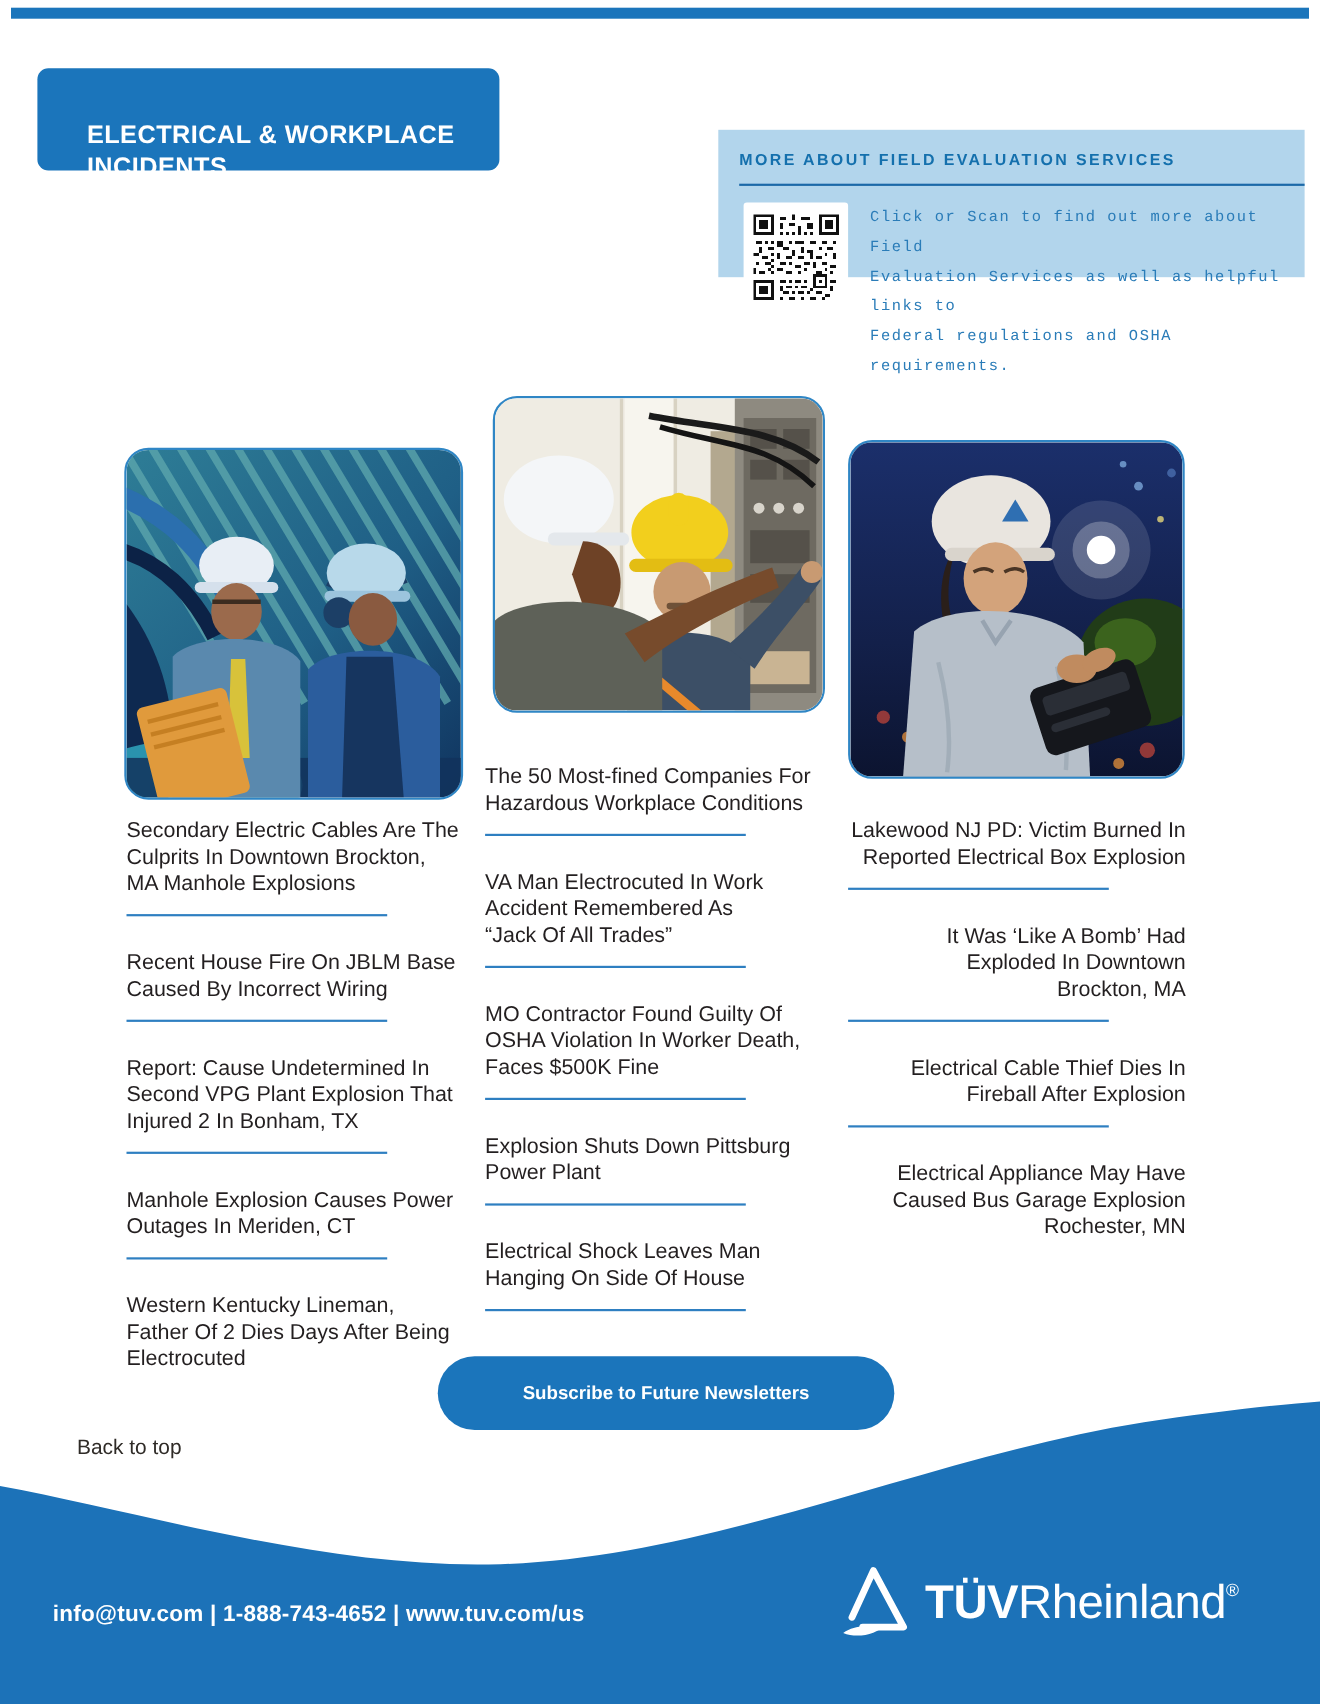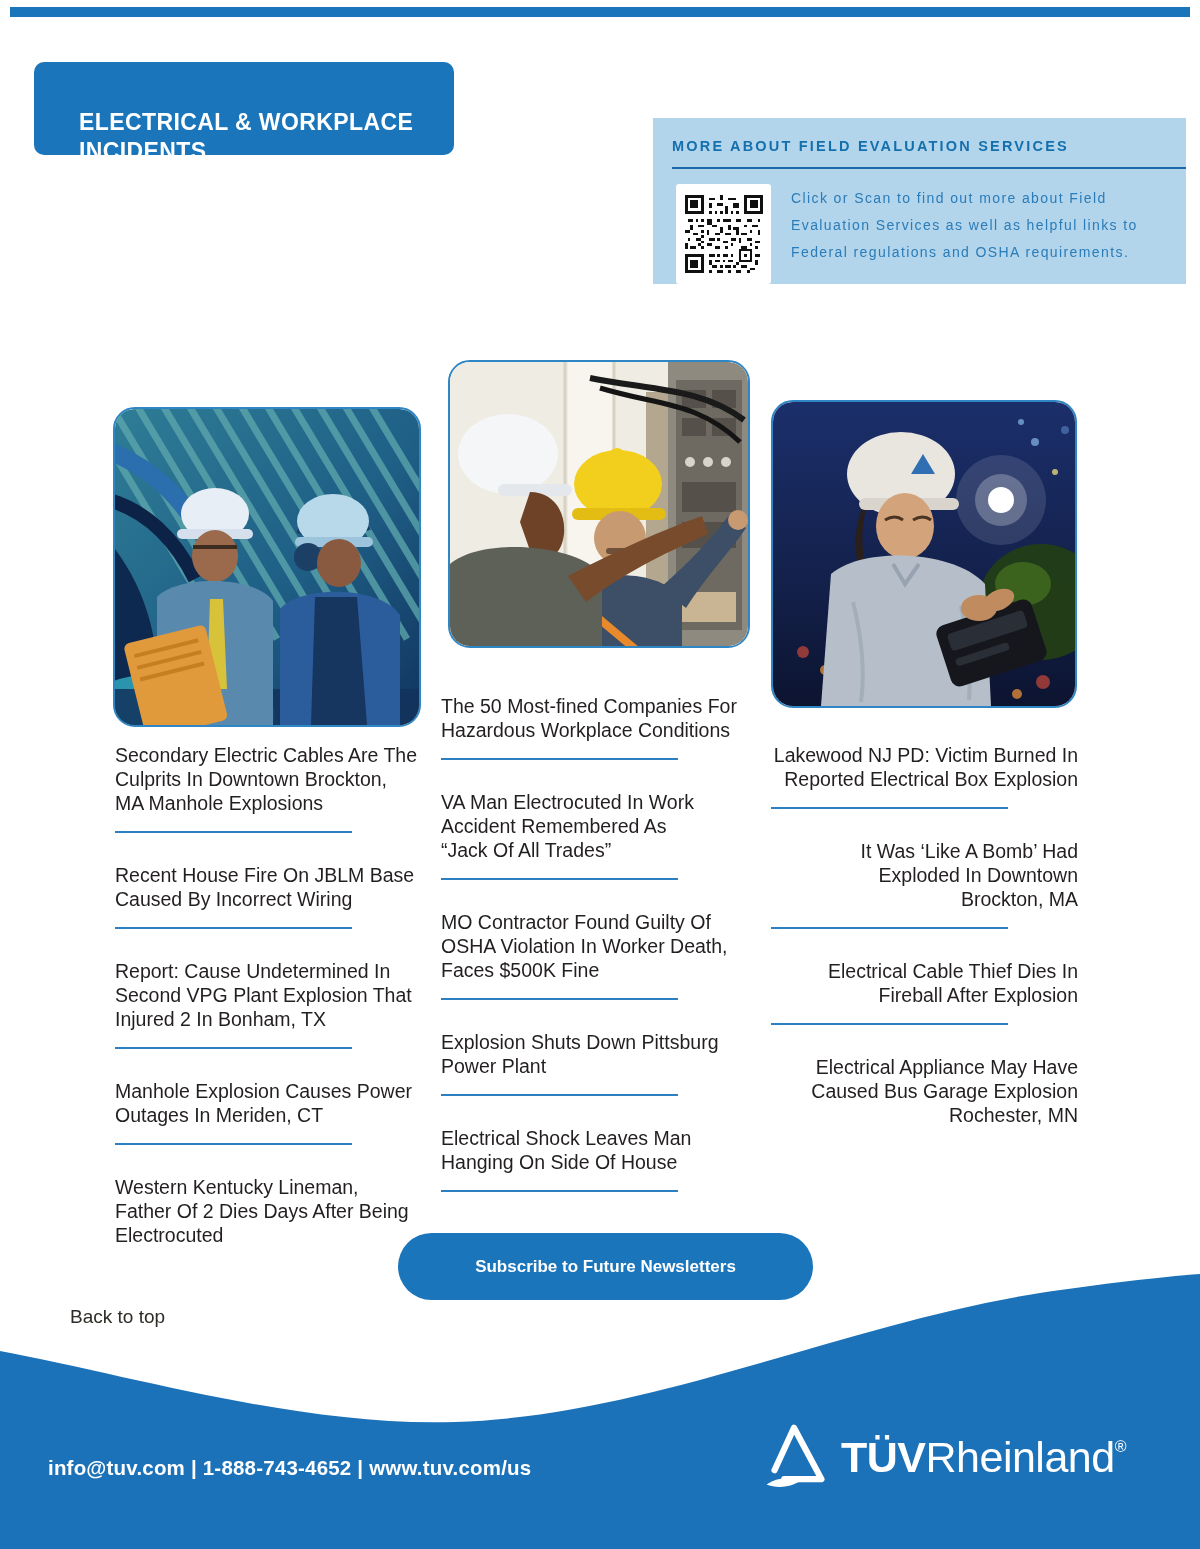--- a/index.html
+++ b/index.html
@@ -3,24 +3,24 @@
 <meta charset="utf-8">
 <style>
   html,body{margin:0;padding:0;background:#fff;}
   .page{position:relative;width:1200px;height:1549px;background:#fff;overflow:hidden;
         font-family:"Liberation Sans",sans-serif;}
   .topbar{position:absolute;left:10px;top:7px;width:1180px;height:10px;background:#1b75bb;}
   .titlebox{position:absolute;left:10px;top:62px;width:420px;height:93px;background:#1b75bb;
         border-radius:10px;box-sizing:border-box;padding:17px 14px 0 45px;color:#fff;
         font-weight:bold;font-size:23px;line-height:29px;letter-spacing:.4px;white-space:pre-line;margin-left:24px;}
   
-  .panel{position:absolute;left:653px;top:118px;width:533px;height:166px;background:#b2d5ec;}
+  .panel{position:absolute;left:653px;top:118px;width:533px;height:134px;background:#b2d5ec;}
   .panel h2{margin:20px 0 0 19px;font-size:14.5px;font-weight:bold;letter-spacing:2.2px;color:#1470ad;}
   .panel .rule{height:2px;background:#1b69a8;margin:13px 0 0 19px;}
-  .panel .row{display:flex;margin:15px 0 0 23px;}
+  .panel .row{display:flex;margin:15px 0 0 23px;font-family:Liberation Mono, monospace;}
   .qrbox{width:95px;height:100px;background:#fff;border-radius:3px;flex:none;
          display:flex;align-items:center;justify-content:center;cursor:pointer;}
   .panel .row p{margin:1px 0 0 20px;font-size:14px;letter-spacing:1.4px;line-height:27px;
          color:#2a7cb8;white-space:pre-line;}
   
   .card{position:absolute;border:2px solid #2f86c5;border-radius:22px;overflow:hidden;cursor:pointer;}
   .card svg{display:block;}
   .card1{left:113px;top:407px;width:304px;height:316px;}
   .card2{left:448px;top:360px;width:298px;height:284px;}
   .card3{left:771px;top:400px;width:302px;height:304px;}

